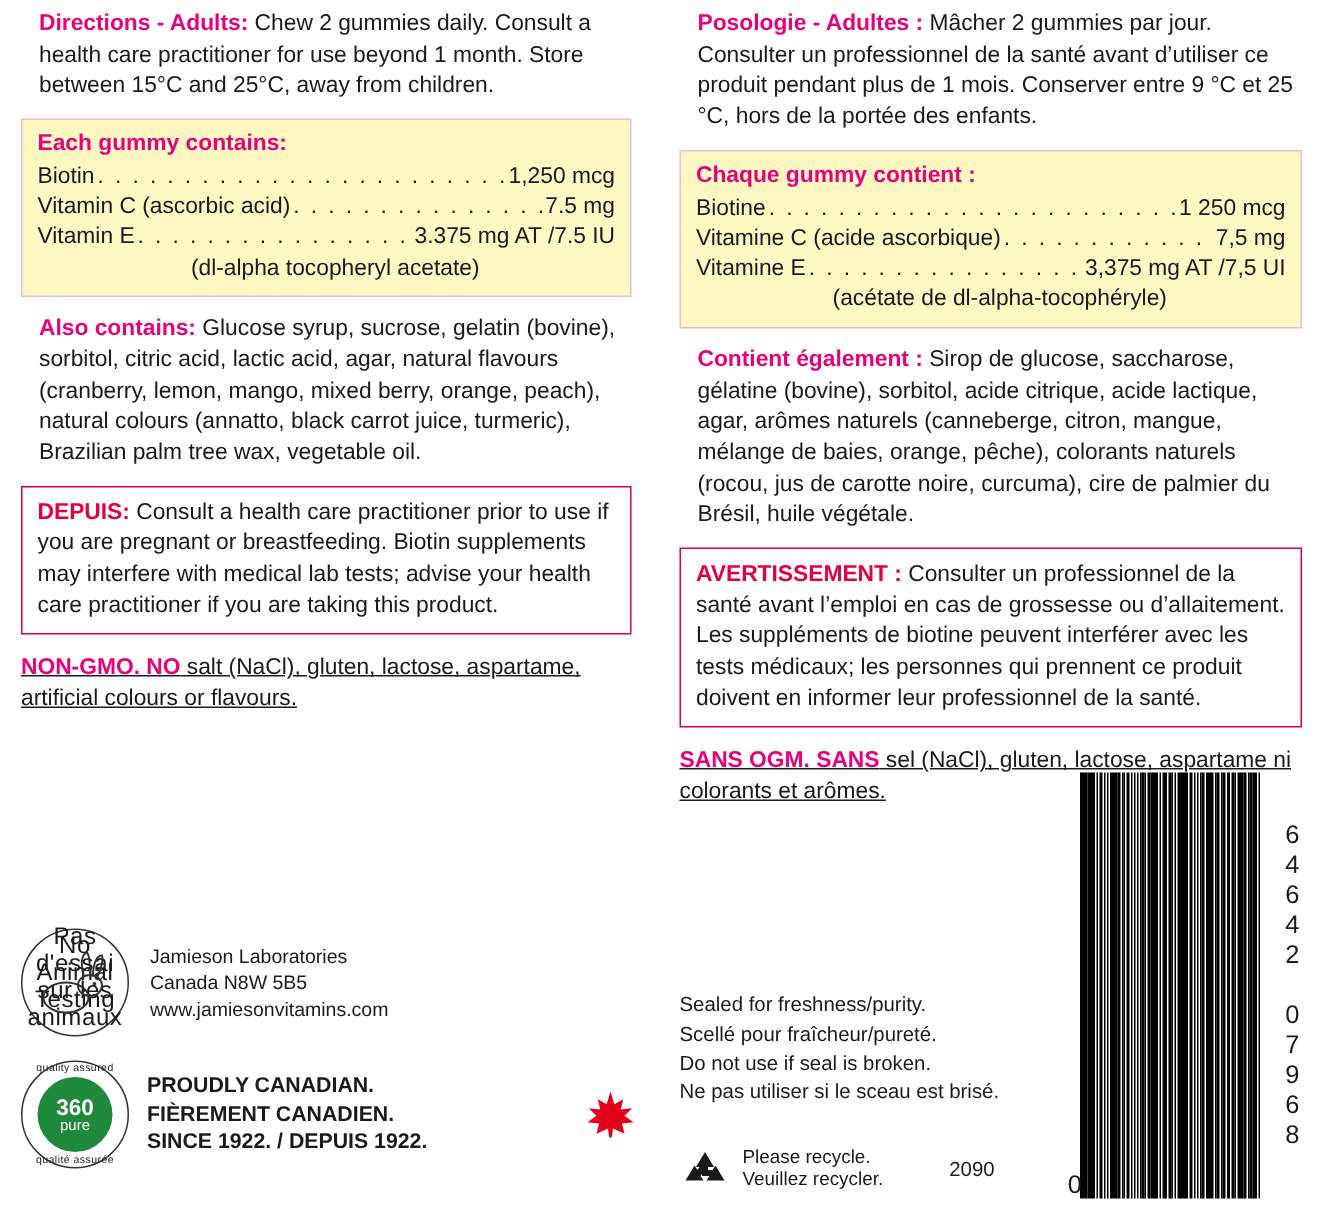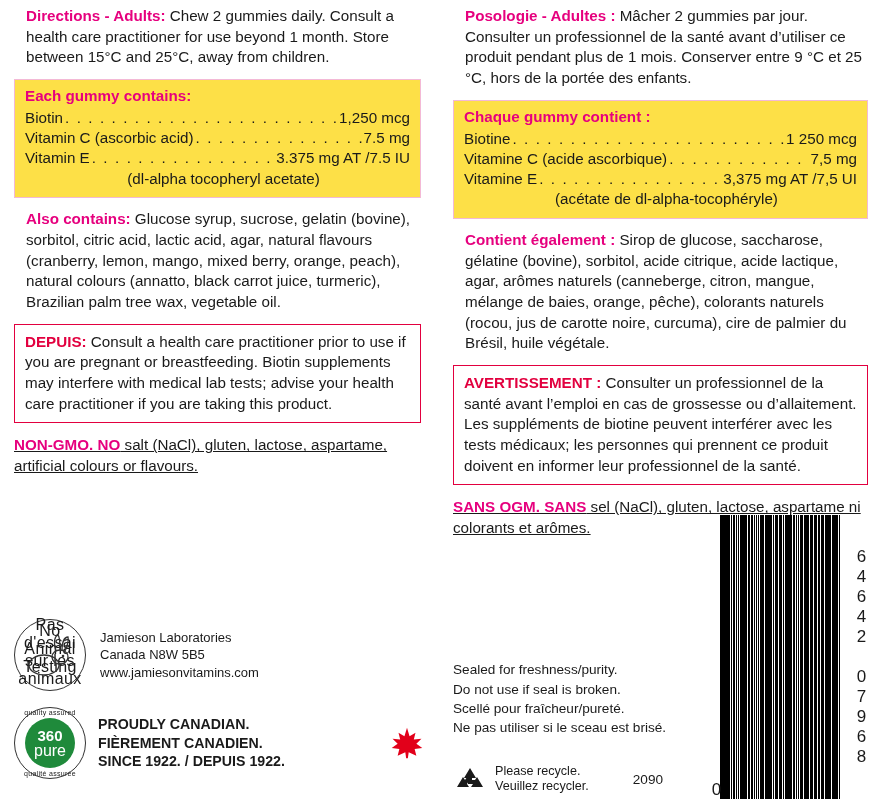--- a/index.html
+++ b/index.html
@@ -35,21 +35,21 @@
     margin: 0 0 11px 12px;
   }
   .para .lead {
     color: #e6007e;
     font-weight: bold;
   }
 
   
   .facts-box {
     border: 1px solid #f3b9d6;
-    background: #fde047;
+    background: #fef9c3;
     padding: 7px 10px 9px 10px;
     margin: 0 0 11px 0;
     box-sizing: border-box;
   }
   .facts-title {
     color: #e6007e;
     font-weight: bold;
     font-size: 15.2px;
     margin-bottom: 4px;
   }
@@ -158,21 +158,21 @@
     border-radius: 50%;
     background: #1f8a3b;
     color: #fff;
     display: flex;
     flex-direction: column;
     align-items: center;
     justify-content: center;
     line-height: 1;
   }
   .pure .n360 { font-size: 15px; font-weight: bold; }
-  .pure .pw { font-size: 16px; }
+  .pure .pw { font-size: 10px; }
   .pure .ct-top, .pure .ct-bot {
     position: absolute; left: 0; right: 0;
     text-align: center;
     font-size: 7px; color: #222;
     letter-spacing: .3px;
   }
   .pure .ct-top { top: 2px; }
   .pure .ct-bot { bottom: 2px; }
 
   .leaf {
@@ -373,22 +373,22 @@
         <span class="warn-lead">AVERTISSEMENT :</span><span> Consulter un professionnel de la santé avant l’emploi en cas de grossesse ou d’allaitement. Les suppléments de biotine peuvent interférer avec les tests médicaux; les personnes qui prennent ce produit doivent en informer leur professionnel de la santé.</span>
       </p>
     </div>
 
     <p class="nongmo">
       <span class="lead">SANS OGM. SANS</span><span> sel (NaCl), gluten, lactose, aspartame ni colorants et arômes.</span>
     </p>
 
     <div class="right-footer">
       <div>Sealed for freshness/purity.</div>
+      <div>Scellé pour fraîcheur/pureté.</div>
       <div>Do not use if seal is broken.</div>
-      <div>Scellé pour fraîcheur/pureté.</div>
       <div>Ne pas utiliser si le sceau est brisé.</div>
 
       <div class="recycle-row">
         <svg width="34" height="28" viewBox="0 0 34 28">
           <path d="M17 3 L23 13 L19 13 L19 18 L15 18 L15 13 L11 13 Z" fill="#1a1a1a"></path>
           <path d="M4 22 L10 12 L12 15 L16 9 L19 11 L14 19 L16 22 Z" fill="#1a1a1a"></path>
           <path d="M30 22 L18 22 L20 19 L15 19 L15 15 L22 15 L24 12 Z" fill="#1a1a1a"></path>
         </svg>
         <div class="recycle-txt">
           <div>Please recycle.</div>

